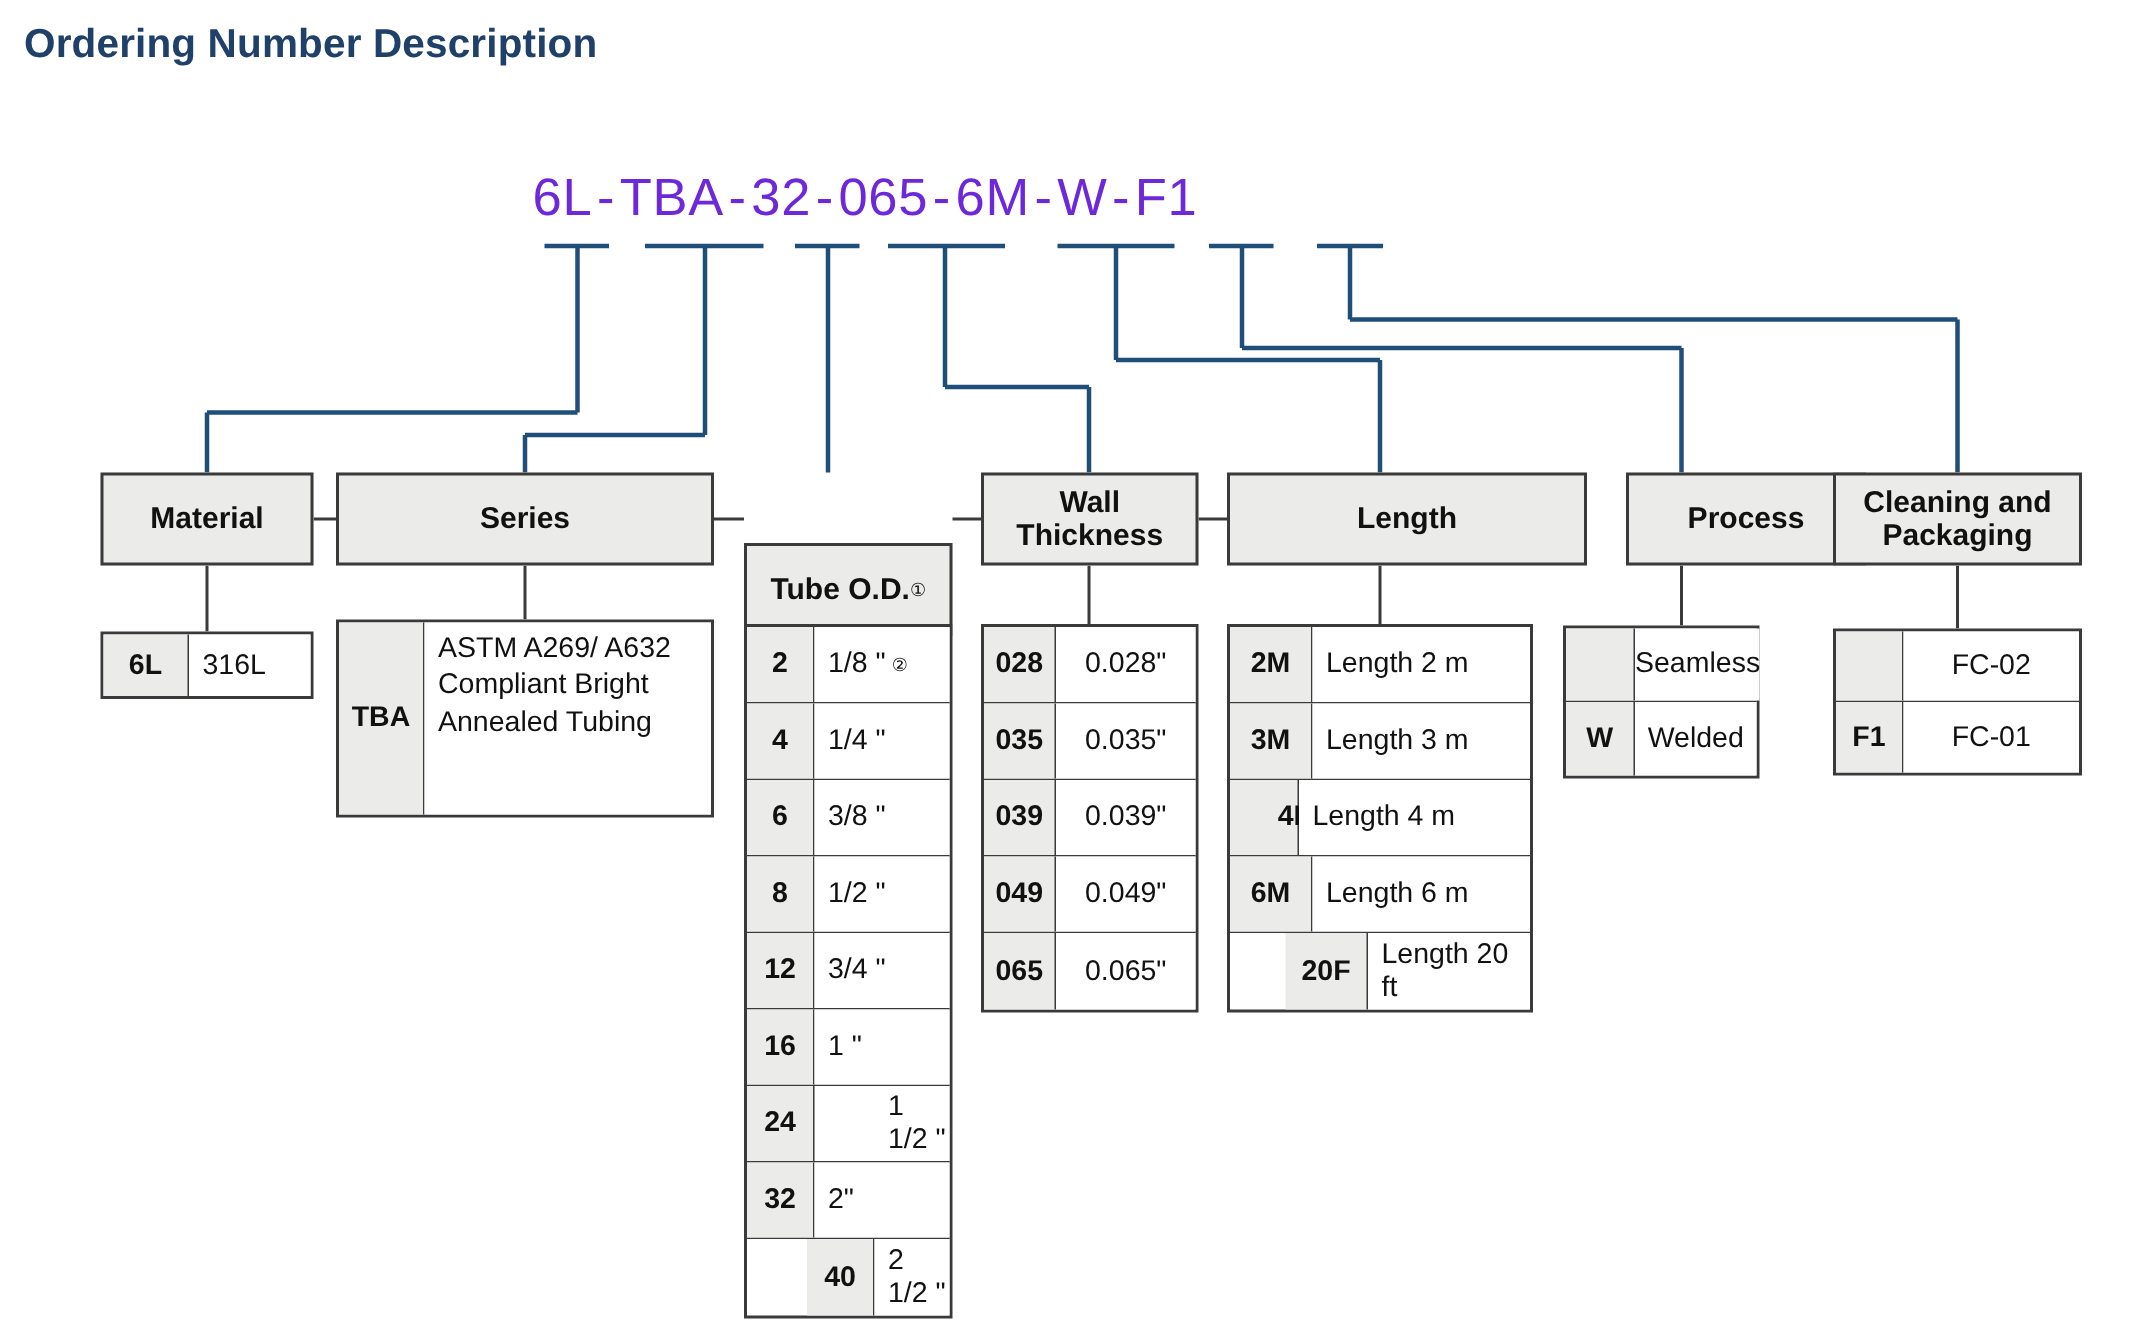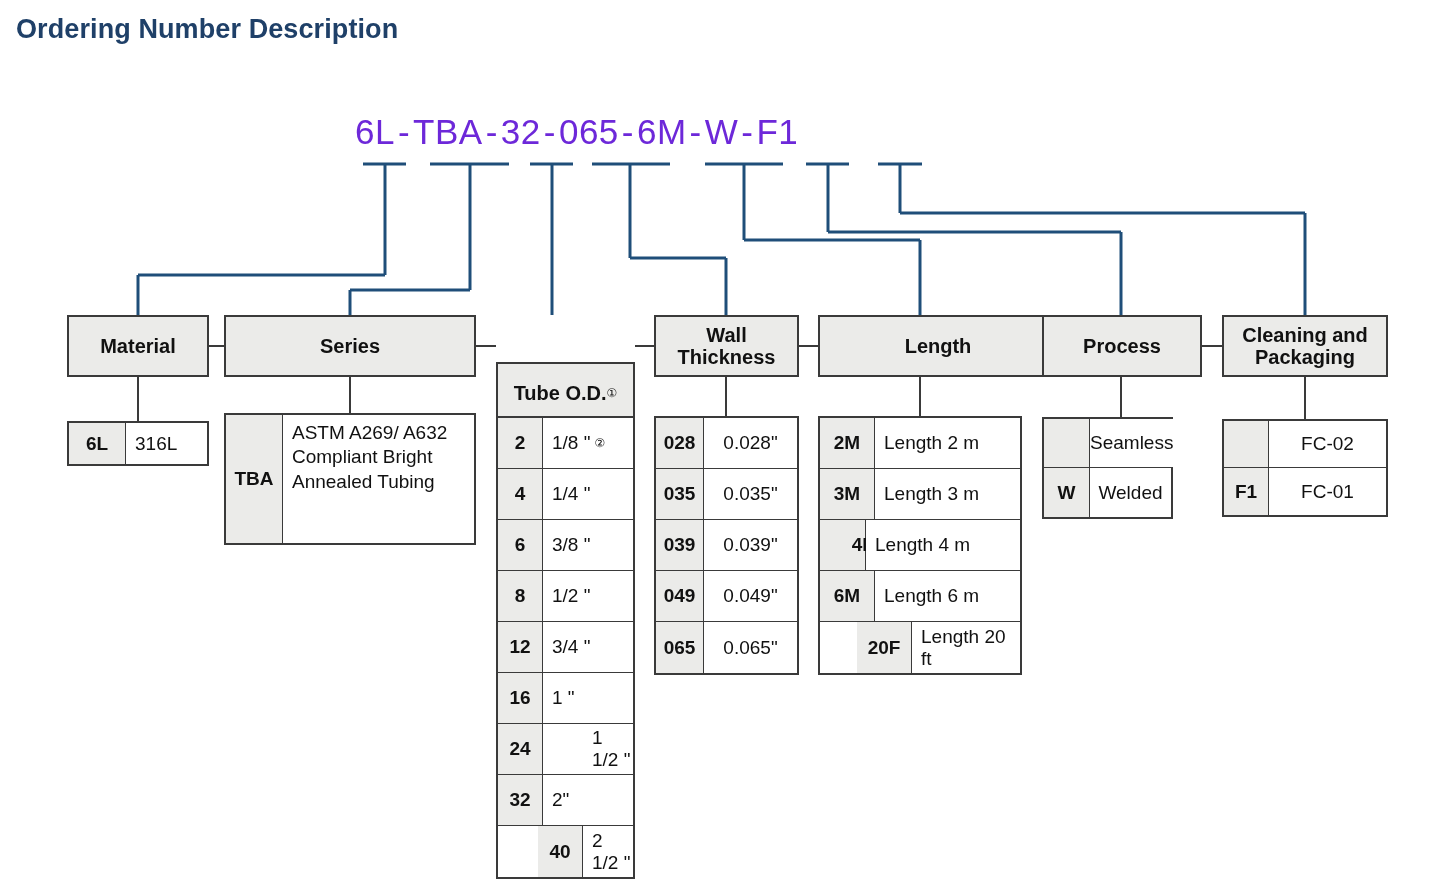--- a/index.html
+++ b/index.html
@@ -208,21 +208,21 @@
 </div>
 
 <div class="hdr-box" style="left:654px; width:145px;">
   <span>Wall Thickness</span>
 </div>
 
 <div class="hdr-box" style="left:818px; width:240px;">
   <span>Length</span>
 </div>
 
-<div class="hdr-box" style="left:1042px; width:160px;">
+<div class="hdr-box" style="left:1084px; width:160px;">
   <span>Process</span>
 </div>
 
 <div class="hdr-box" style="left:1222px; width:166px;">
   <span>Cleaning and Packaging</span>
 </div>
 
 <div class="opt-table" style="left:67px; top:421px; width:142px;">
   <div class="row" style="height:41px;">
     <div class="code" style="width:57px;">6L</div>

